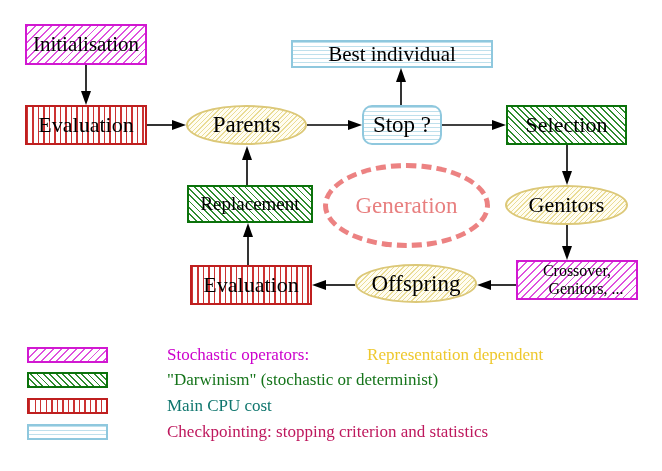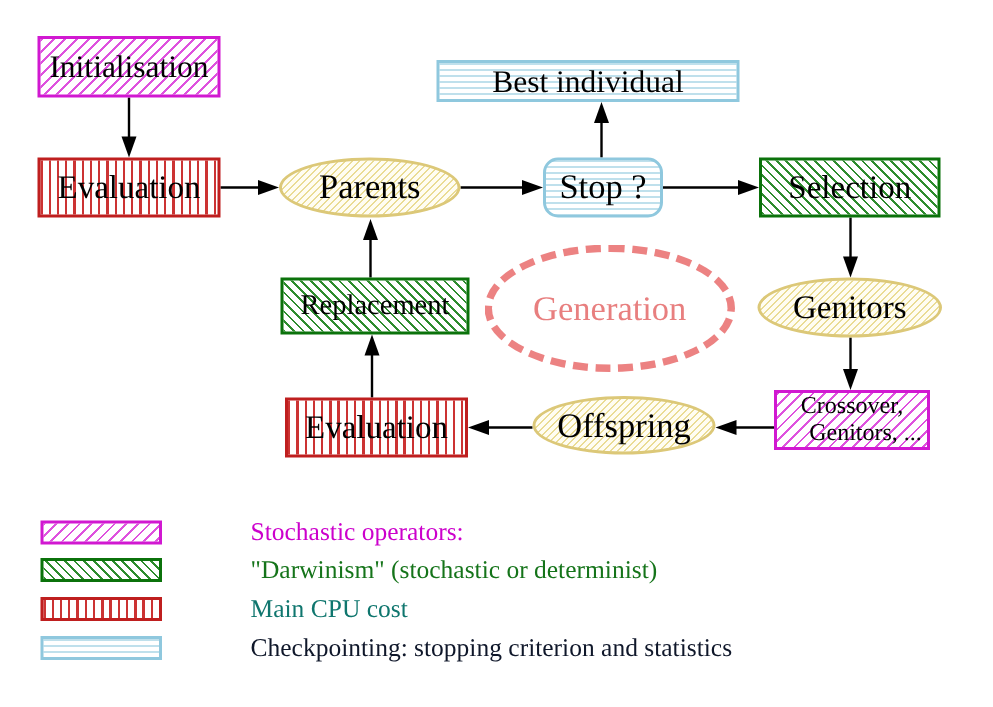--- a/index.html
+++ b/index.html
@@ -36,21 +36,21 @@
   #initialisation{left:25px;top:24px;width:122px;height:41px;font-size:21px;}
   #evaluation-top{left:25px;top:105px;width:122px;height:40px;font-size:22px;}
   #best-individual{left:291px;top:40px;width:202px;height:28px;font-size:21px;}
   #parents{left:186px;top:105px;width:121px;height:40px;font-size:23px;}
   #stop{left:362px;top:105px;width:80px;height:40px;font-size:23px;border-radius:10px;}
   #selection{left:506px;top:105px;width:121px;height:40px;font-size:22px;}
   #replacement{left:187px;top:185px;width:126px;height:38px;font-size:19px;}
   #genitors{left:505px;top:185px;width:123px;height:40px;font-size:22px;}
   #evaluation-bottom{left:190px;top:265px;width:122px;height:40px;font-size:22px;}
   #offspring{left:355px;top:264px;width:122px;height:39px;font-size:23px;}
-  #crossover{left:516px;top:260px;width:104px;height:40px;font-size:16px;flex-direction:column;line-height:1.1;}
+  #crossover{left:516px;top:260px;width:122px;height:40px;font-size:16px;flex-direction:column;line-height:1.1;}
   #crossover .line2{margin-left:18px;}
   #generation{
     left:323px;top:163px;width:167px;height:85px;
     border:5px dashed #ec8282;border-radius:50%;
     color:#e87f7f;font-size:23px;background:transparent;
   }
   #arrow-layer{position:absolute;left:0;top:0;width:662px;height:471px;pointer-events:none;}
   #arrow-layer line{stroke:#000;stroke-width:1.6;}
   #arrow-layer polygon{fill:#000;}
   
@@ -58,21 +58,21 @@
   .legend-swatch{box-sizing:border-box;width:81px;height:16px;flex:0 0 81px;}
   .legend-text{margin-left:14px;white-space:nowrap;}
   #legend-row-1{top:347px;}
   #legend-row-2{top:372px;}
   #legend-row-3{top:398px;}
   #legend-row-4{top:424px;}
   .t-magenta{color:#cc00cc;}
   .t-gold{color:#eec82d;margin-left:13px;}
   .t-green{color:#15741a;}
   .t-red{color:#0f766e;}
-  .t-cyan{color:#0f172a;}
+  .t-cyan{color:#be185d;}
 </style>
 </head>
 <body>
 
 <div id="canvas">
 
   <svg id="arrow-layer" viewBox="0 0 662 471" xmlns="http://www.w3.org/2000/svg">
     <g>
       <line x1="86" y1="65" x2="86" y2="93"></line>
         <polygon points="86,105 81,91 91,91"></polygon>
@@ -164,20 +164,21 @@
   </div>
 
   <div class="node hatch-magenta" id="crossover">
     <span class="line1">Crossover,</span>
     <span class="line2">Genitors, ...</span>
   </div>
 
   <div class="legend-row" id="legend-row-1">
     <span class="legend-swatch hatch-magenta"></span>
     <span class="legend-text t-magenta">Stochastic operators:</span>
+    <span class="legend-text t-gold">Representation dependent</span>
   </div>
 
   <div class="legend-row" id="legend-row-2">
     <span class="legend-swatch hatch-green"></span>
     <span class="legend-text t-green">"Darwinism" (stochastic or determinist)</span>
   </div>
 
   <div class="legend-row" id="legend-row-3">
     <span class="legend-swatch hatch-red"></span>
     <span class="legend-text t-red">Main CPU cost</span>

